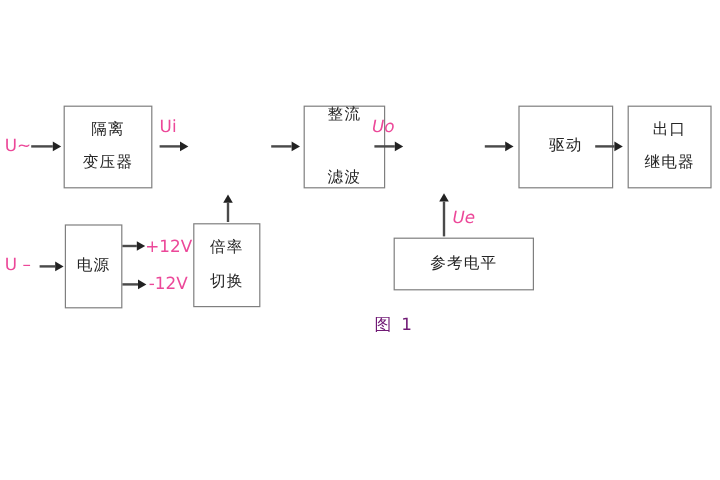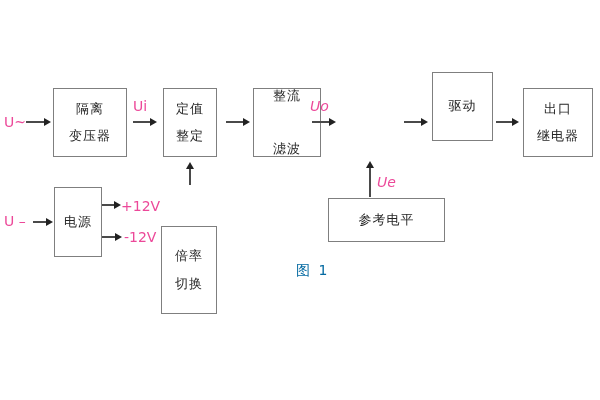--- a/index.html
+++ b/index.html
@@ -11,24 +11,24 @@
   .box{
     position:absolute;box-sizing:border-box;border:1px solid #7f7f7f;background:#fff;
     display:flex;flex-direction:column;align-items:center;justify-content:center;
     row-gap:11px;font-size:13px;line-height:1.25;letter-spacing:1px;
   }
   .box span{white-space:nowrap;}
   .b1{left:53px;top:88px;width:74px;height:69px;}
   .b2{left:163px;top:88px;width:54px;height:69px;}
   .b3{left:253px;top:88px;width:68px;height:69px;gap:36px;}
   .b4{left:342px;top:88px;width:55px;height:69px;}
-  .b5{left:432px;top:72px;width:61px;height:69px;}
+  .b5{left:432px;top:88px;width:79px;height:69px;}
   .b6{left:523px;top:88px;width:70px;height:69px;}
   .b7{left:54px;top:187px;width:48px;height:70px;}
-  .b8{left:161px;top:186px;width:56px;height:88px;margin-top:40px;}
+  .b8{left:161px;top:186px;width:56px;height:70px;}
   .b9{left:328px;top:198px;width:117px;height:44px;}
   
   .harrow{position:absolute;height:2px;background:#4a4a4a;}
   .harrow::after{
     content:"";position:absolute;right:-7px;top:-3px;width:0;height:0;
     border-left:7px solid #222;border-top:4px solid transparent;border-bottom:4px solid transparent;
   }
   .a1{left:26px;top:121px;width:18px;}
   .a2{left:133px;top:121px;width:17px;}
   .a3{left:226px;top:121px;width:17px;}
@@ -48,37 +48,33 @@
   .v2{left:369px;top:168px;height:29px;}
   
   .lbl{position:absolute;font-size:14px;color:#ec4899;white-space:nowrap;}
   .lu-ac{left:4px;top:114px;}
   .lu-dc{left:4px;top:213px;}
   .l-ui{left:133px;top:98px;}
   .l-uo{left:310px;top:98px;font-style:italic;}
   .l-ue{left:377px;top:174px;font-style:italic;}
   .l-p12{left:121px;top:198px;}
   .l-n12{left:124px;top:229px;}
-  .caption{position:absolute;left:296px;top:262px;font-size:14px;letter-spacing:2px;color:#0369a1;}
+  .caption{position:absolute;left:312px;top:262px;font-size:14px;letter-spacing:2px;color:#701a75;}
 </style>
 </head>
 <body>
 
 <div id="canvas">
 
   <span class="lbl lu-ac">U~</span>
   <span class="lbl lu-dc">U –</span>
 
   <div class="box b1">
     <span>隔离</span>
     <span>变压器</span>
-  </div>
-  <div class="box b2">
-    <span>定值</span>
-    <span>整定</span>
   </div>
   <div class="box b3">
     <span>整流</span>
     <span>滤波</span>
   </div>
   <div class="box b5">
     <span>驱动</span>
   </div>
   <div class="box b6">
     <span>出口</span>

